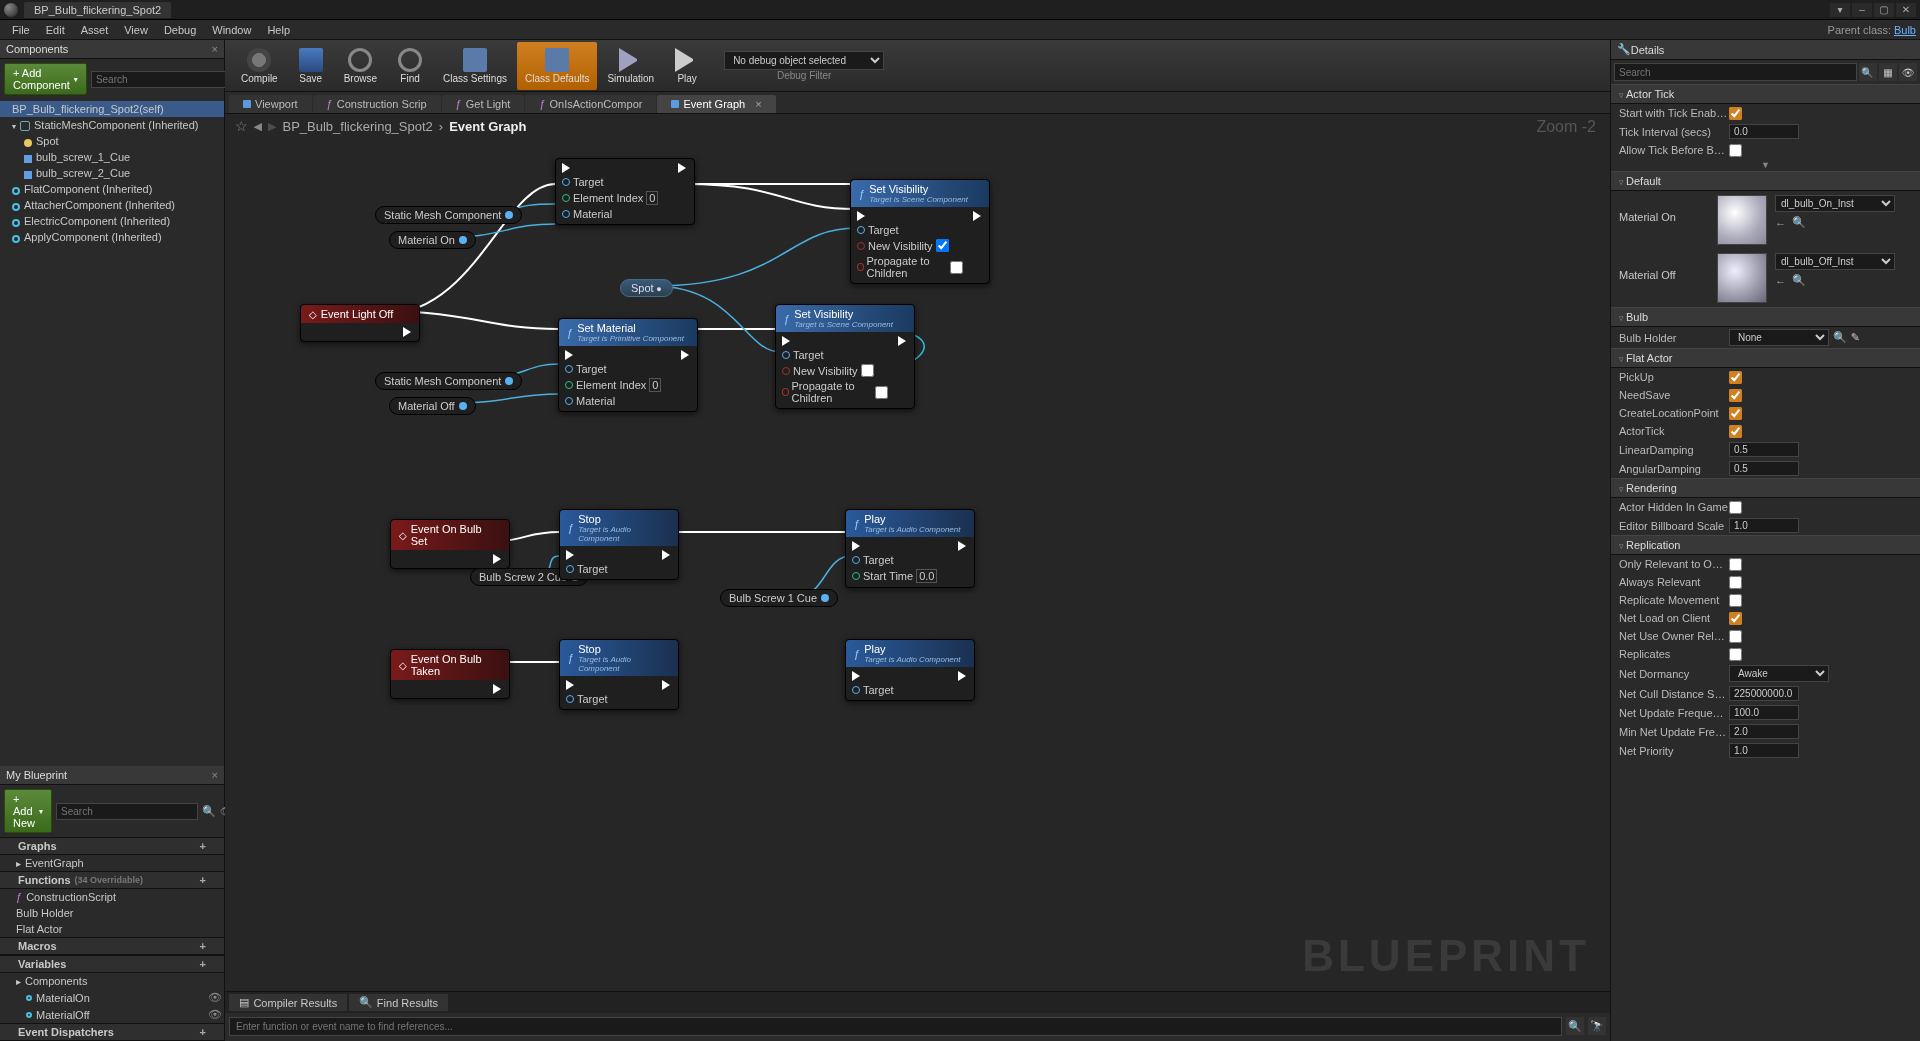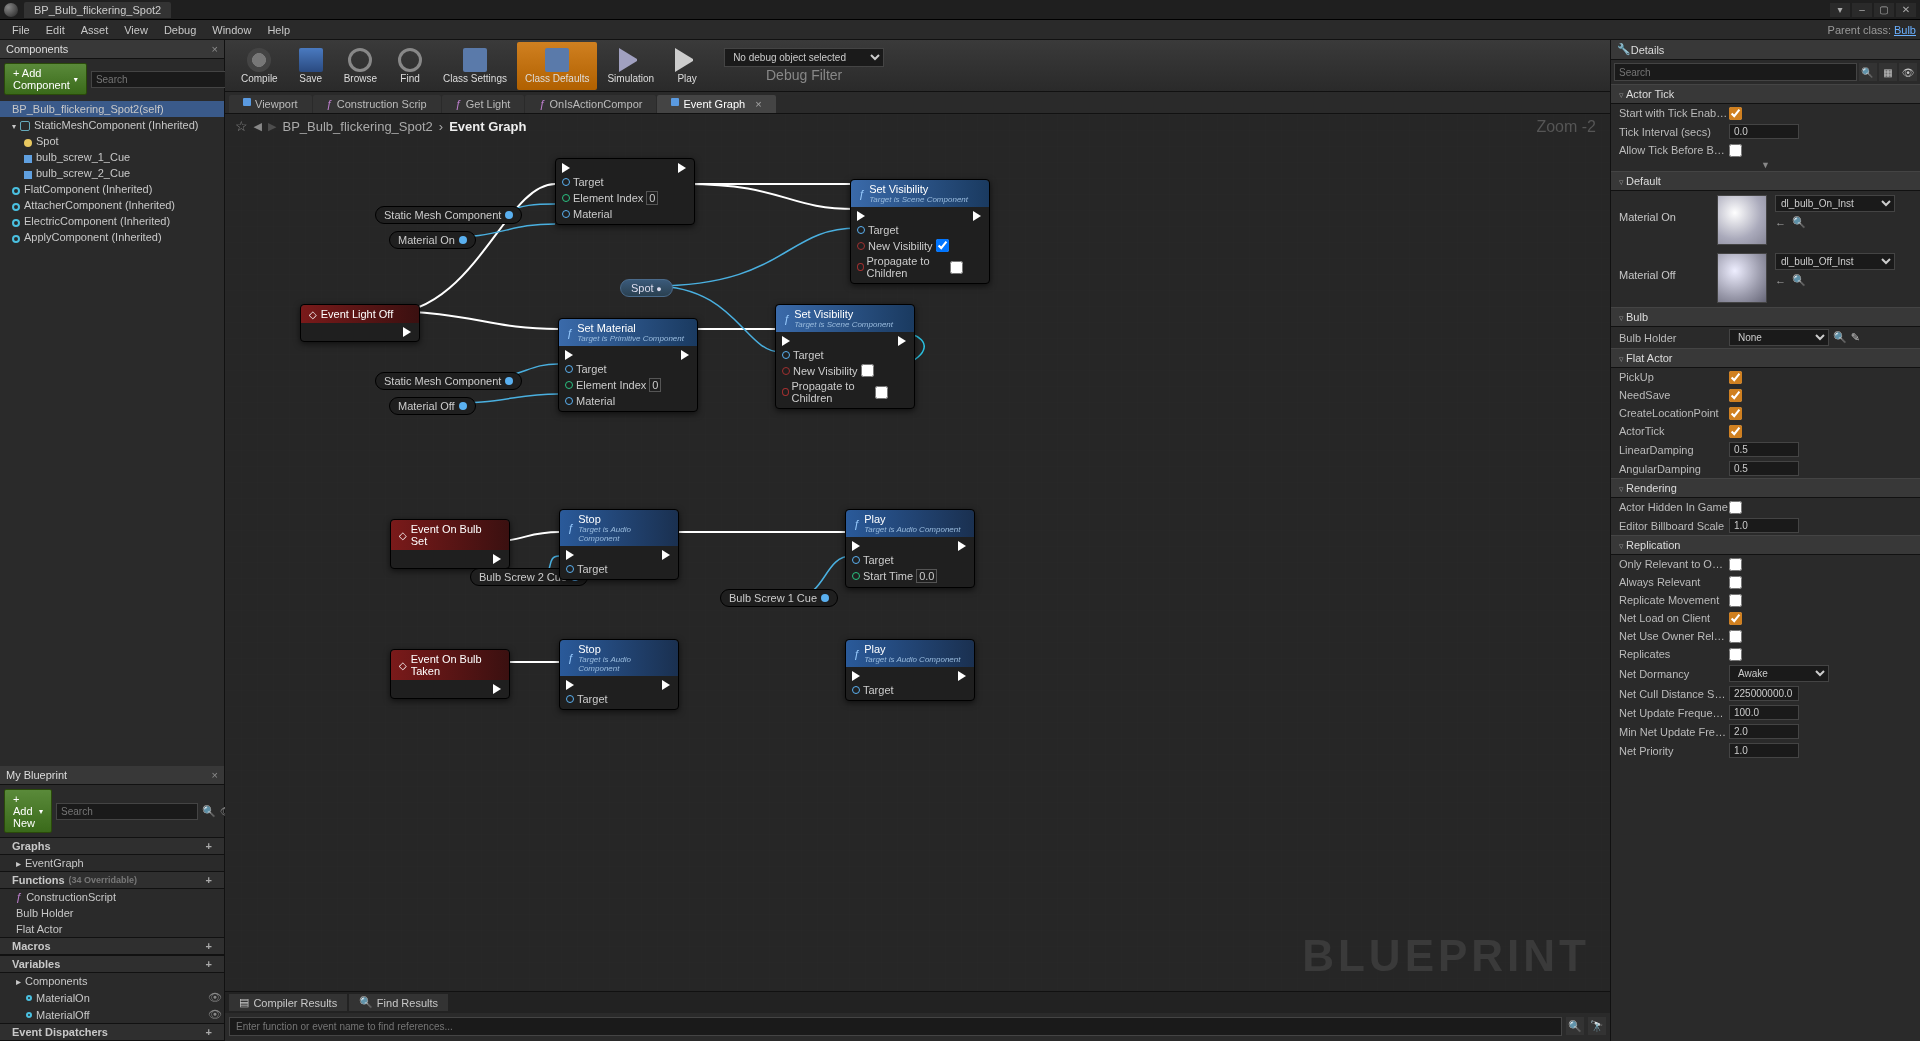--- a/index.html
+++ b/index.html
@@ -22,35 +22,35 @@
 .search-box { background: #1a1a1a; border: 1px solid #444; padding: 2px 4px; color: #999; flex: 1; font-size: 10px; }
 .comp-toolbar { display: flex; gap: 4px; padding: 4px; align-items: center; }
 .tree { padding: 2px 0; font-size: 10px; }
 .tree-item { padding: 2px 4px 2px 12px; display: flex; align-items: flex-end; gap: 4px; cursor: pointer; }
 .tree-item.sel { background: #3a5a8a; }
 .tree-indent-1 { padding-left: 24px; }
 .ico-comp { display: inline-block; width: 10px; height: 10px; border: 1px solid #6ab; border-radius: 2px; }
 .ico-bulb { display: inline-block; width: 8px; height: 8px; background: #e8c860; border-radius: 50%; }
 .ico-cyan { display: inline-block; width: 8px; height: 8px; border: 2px solid #4ac0e0; border-radius: 50%; }
 .ico-audio { display: inline-block; width: 8px; height: 8px; background: #60a0e0; }
-.mybp-section { padding: 2px 12px; font-weight: bold; background: #2f2f2f; border-top: 1px solid #111; border-bottom: 1px solid #111; display: flex; align-items: center; cursor: pointer; }
+.mybp-section { padding: 2px 18px; font-weight: bold; background: #2f2f2f; border-top: 1px solid #111; border-bottom: 1px solid #111; display: flex; align-items: center; cursor: pointer; }
 .mybp-section .plus { margin-left: auto; color: #aaa; }
 .mybp-item { padding: 2px 4px 2px 16px; font-size: 10px; display: flex; align-items: center; gap: 4px; }
 .fn-count { color: #777; font-size: 9px; margin-left: 4px; }
 .center-panel { flex: 1; display: flex; flex-direction: column; background: #1a1a1a; }
 .toolbar { height: 52px; background: linear-gradient(#3a3a3a, #2a2a2a); display: flex; align-items: center; padding: 0 8px; gap: 2px; border-bottom: 1px solid #111; }
 .tool-btn { display: flex; flex-direction: column; align-items: center; justify-content: center; padding: 2px 8px; height: 48px; cursor: pointer; border-radius: 2px; min-width: 46px; }
 .tool-btn.active { background: linear-gradient(#d08020, #b06000); }
 .tool-btn .tool-ico { width: 24px; height: 24px; margin-bottom: 1px; }
 .tool-btn .tool-lbl { font-size: 10px; color: #ddd; white-space: nowrap; }
 .debug-sel { margin-left: 12px; display: flex; flex-direction: column; align-items: center; }
 .debug-sel select { background: #1a1a1a; border: 1px solid #444; color: #ccc; padding: 2px 4px; font-size: 10px; width: 160px; }
-.debug-sel .lbl { font-size: 14px; color: #888; }
+.debug-sel .lbl { font-size: 10px; color: #888; }
 .graph-tabs { height: 22px; background: #2a2a2a; display: flex; align-items: flex-end; padding: 0 4px; gap: 1px; border-bottom: 1px solid #111; }
-.graph-tab { background: #333; padding: 3px 14px; font-size: 10px; color: #bbb; cursor: pointer; border-radius: 2px 2px 0 0; display: flex; align-items: flex-start; gap: 4px; margin-top: 17px; }
+.graph-tab { background: #333; padding: 3px 14px; font-size: 10px; color: #bbb; cursor: pointer; border-radius: 2px 2px 0 0; display: flex; align-items: center; gap: 4px; margin-top: 17px; }
 .graph-tab.active { background: #444; color: #fff; }
 .graph-tab .fico { width: 8px; height: 8px; background: #5a9ae0; border-radius: 1px; }
 .graph-area { flex: 1; position: relative; background: #262626; background-image: linear-gradient(rgba(40,40,40,0.6) 1px, transparent 1px), linear-gradient(90deg, rgba(40,40,40,0.6) 1px, transparent 1px); background-size: 16px 16px; overflow: hidden; }
 .breadcrumb { position: absolute; top: 4px; left: 10px; display: flex; align-items: center; gap: 6px; z-index: 5; }
 .bc-star { color: #888; font-size: 14px; }
 .bc-arrow { color: #888; }
 .bc-txt { color: #aaa; font-size: 13px; }
 .bc-txt.current { color: #eee; font-weight: bold; }
 .zoom-lbl { position: absolute; top: 4px; right: 14px; color: #555; font-size: 16px; }
 .watermark { position: absolute; bottom: 10px; right: 20px; color: #3a3a3a; font-size: 44px; font-weight: bold; letter-spacing: 4px; pointer-events: none; }

